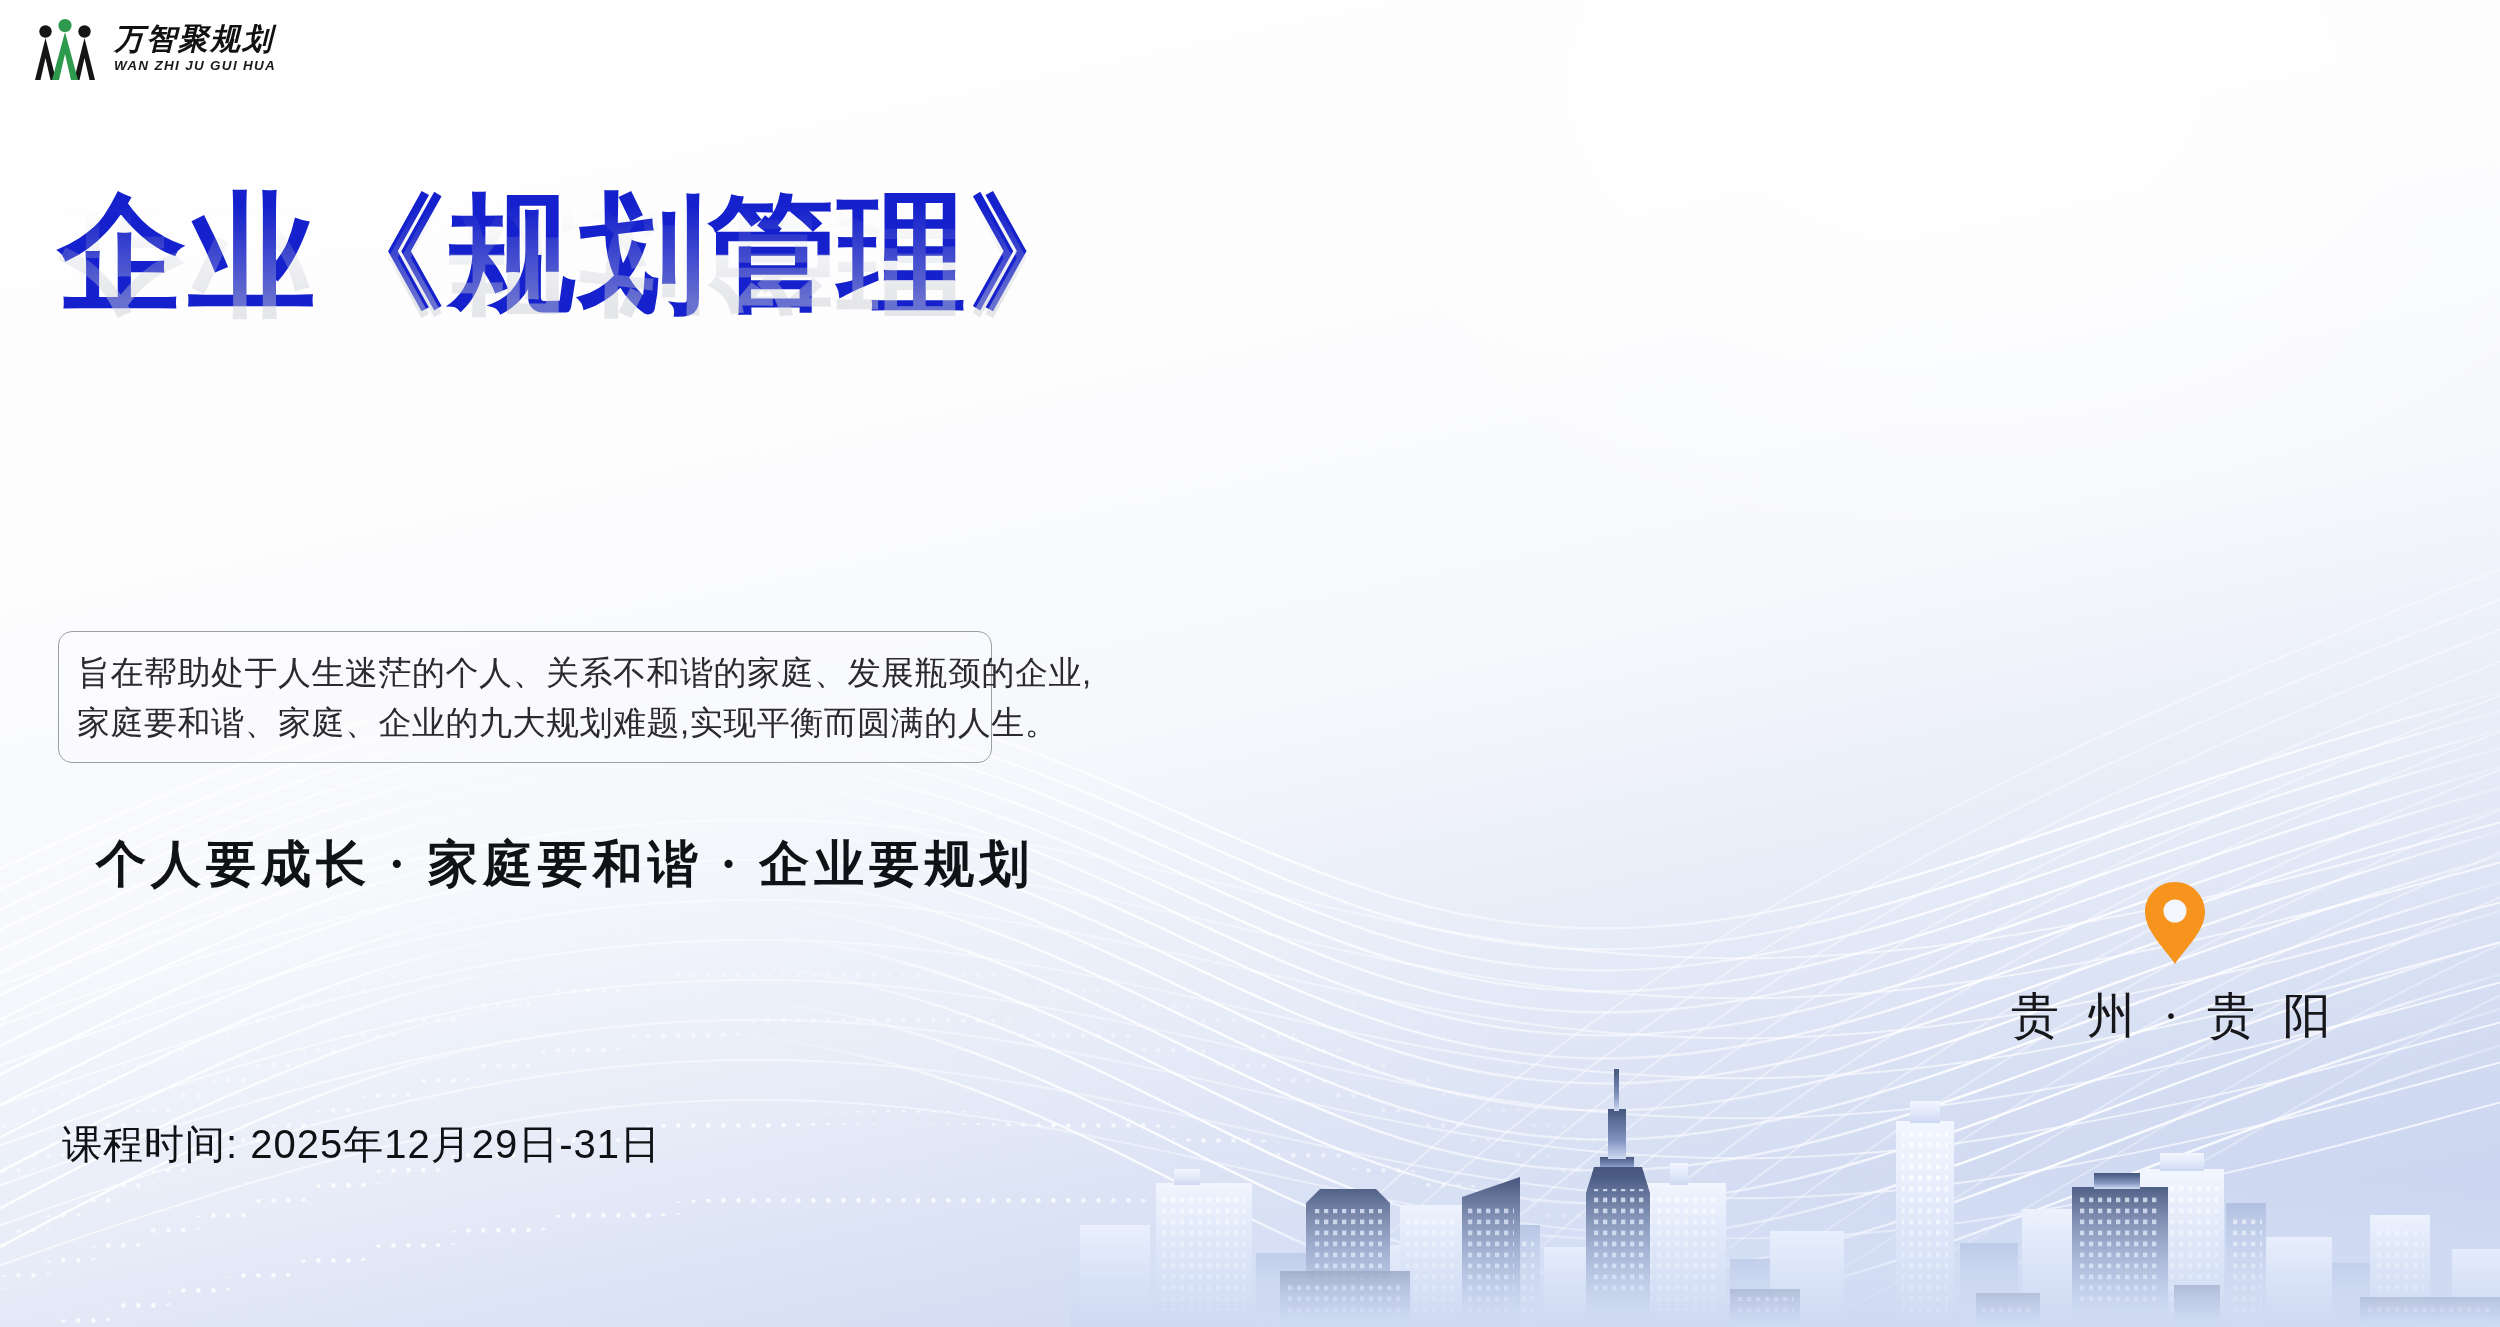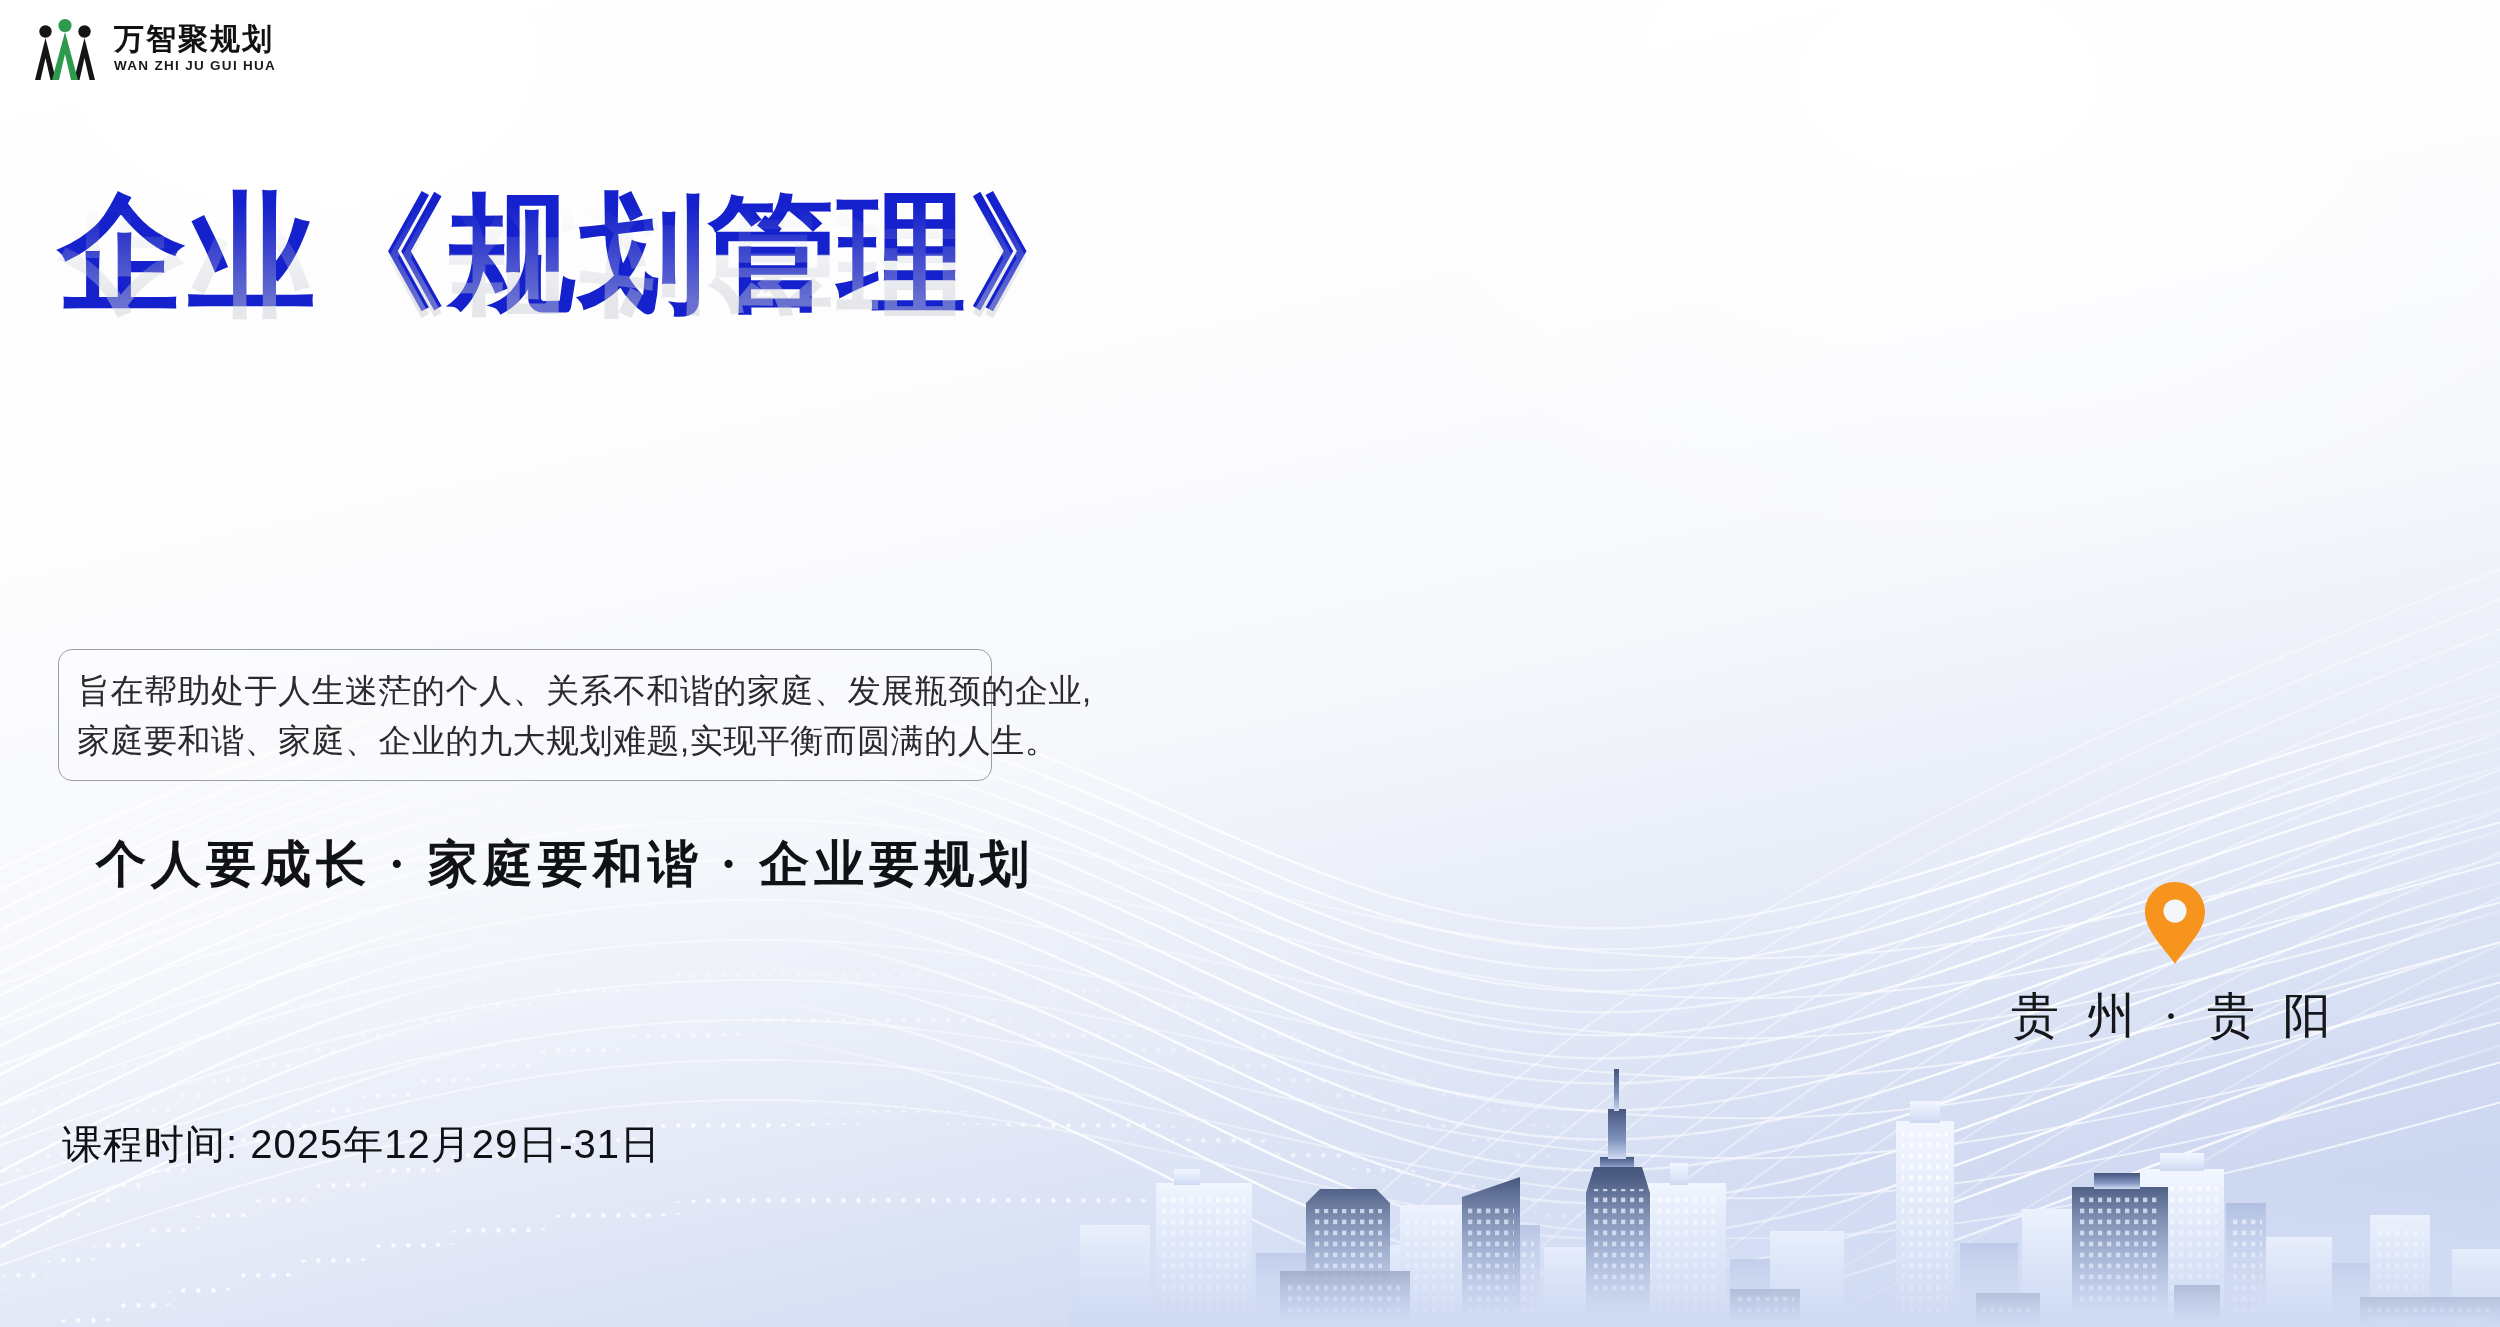--- a/index.html
+++ b/index.html
@@ -40,21 +40,21 @@
       radial-gradient(1500px 620px at 28% 105%, #000 0%, #000 42%, transparent 78%);
   }
   .dotfield svg{ display:block; width:100%; height:100%; }
 
   
   .logo{
     position:absolute; left:30px; top:14px;
     display:flex; align-items:center; gap:14px;
   }
   .logo-mark{ width:70px; height:68px; display:block; }
-  .logo-words{ display:flex; flex-direction:column; justify-content:flex-start; }
+  .logo-words{ display:flex; flex-direction:column; justify-content:flex-start;font-style:italic; }
   .logo-cn{
     font-family:"Liberation Serif","DejaVu Serif",serif;
     font-size:30px; font-weight:700; color:#111; letter-spacing:2px; line-height:1.12;
   }
   .logo-en{
     font-size:13.5px; font-weight:700; color:#1a1a1a;
     letter-spacing:1.3px; line-height:1.2; margin-top:2px;
   }
 
   
@@ -77,21 +77,21 @@
     transform:scaleY(-1);
     transform-origin:top;
     margin-top:2px;
     -webkit-mask-image:linear-gradient(to top, rgba(0,0,0,0) 12%, rgba(0,0,0,.55) 85%);
     mask-image:linear-gradient(to top, rgba(0,0,0,0) 12%, rgba(0,0,0,.55) 85%);
     opacity:.85;
   }
 
   
   .desc-box{
-    position:absolute; left:58px; top:649px;
+    position:absolute; left:58px; top:631px;
     width:934px;
     border:1.6px solid #9a9ea6;
     border-radius:14px;
     padding:16px 18px 14px 18px;
     background:rgba(255,255,255,.16);
   }
   .desc-line{
     font-family:"Liberation Sans","DejaVu Sans",sans-serif;
     font-size:33px;
     line-height:1.52;

